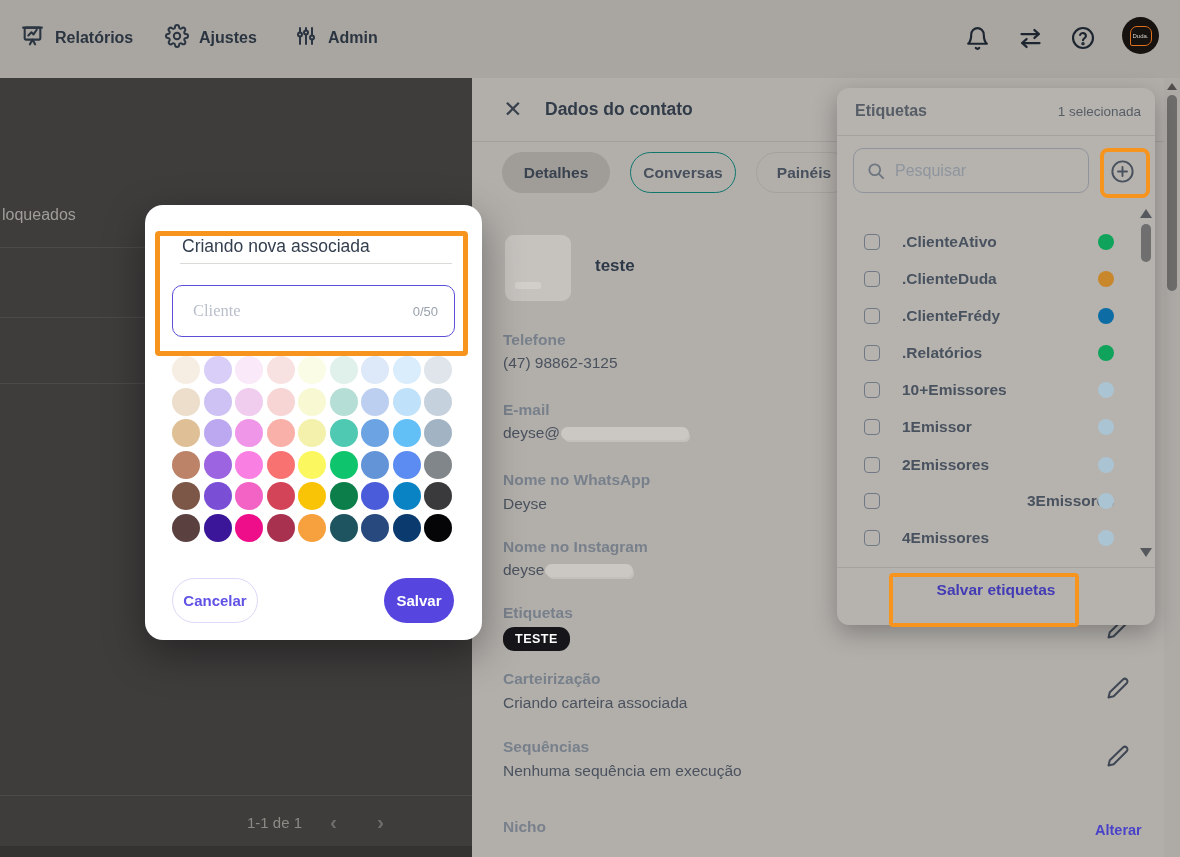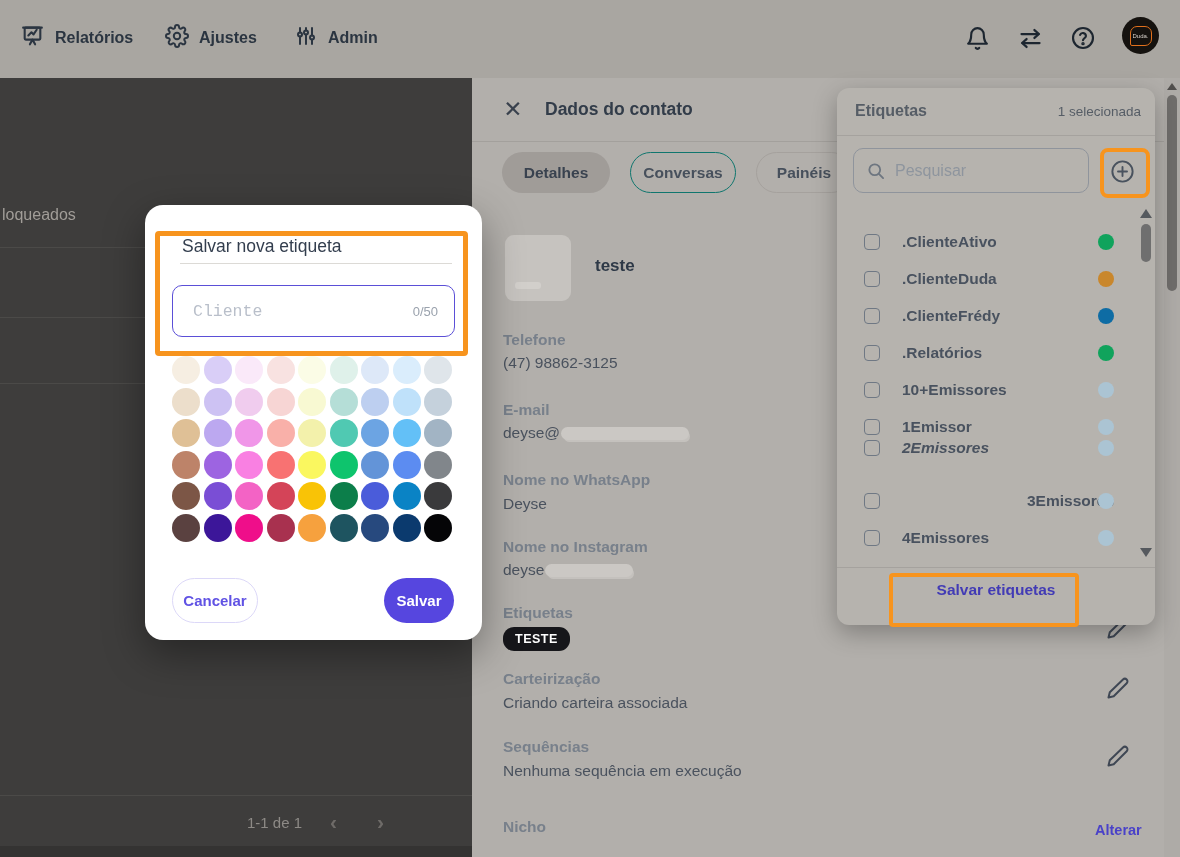--- a/index.html
+++ b/index.html
@@ -81,21 +81,21 @@
   #save-labels-btn { left:0; top:493px; width:318px; text-align:center; font-size:15.5px; font-weight:700; color:#423bb5; cursor:pointer; }
 
   
   #modal { left:145px; top:205px; width:337px; height:435px; background:#ffffff; border-radius:18px;
            box-shadow:0 14px 40px rgba(0,0,0,.38); z-index:5; }
   #modal-title { left:37px; top:31px; font-size:17.5px; color:#333e4e; }
   #modal-title-divider { left:35px; top:58px; width:272px; height:1px; background:#dcdad6; }
   #label-name-input { left:27px; top:80px; width:283px; height:52px; border:1.6px solid #5b4fd7; border-radius:10px;
                       display:flex; align-items:center; padding:0 16px 0 20px; }
   #label-name-input input { border:none; outline:none; font-size:16.5px; color:#c2410c; width:100%;
-                            font-family:Liberation Mono, monospace; }
+                            font-family:Liberation Serif, serif; }
   #label-name-input input::placeholder { color:#b9bfca; }
   #char-counter { font-size:13px; color:#9aa2ad; white-space:nowrap; }
   #palette-grid { left:27px; top:151px; display:grid; grid-template-columns:repeat(9,28px); grid-auto-rows:28px; gap:3.5px; }
   .swatch { width:28px; height:28px; border-radius:50%; cursor:pointer; }
   #cancel-btn { left:27px; top:373px; width:86px; height:45px; border-radius:23px; border:1.5px solid #dcd8f8;
                 background:#ffffff; color:#6052e4; font-size:15px; font-weight:600; display:flex; align-items:center; justify-content:center; cursor:pointer; }
   #save-btn { left:239px; top:373px; width:70px; height:45px; border-radius:23px; background:#5646df;
               color:#ffffff; font-size:15px; font-weight:700; display:flex; align-items:center; justify-content:center; cursor:pointer; }
 
   
@@ -297,21 +297,21 @@
       <div class="label-row" style="top: 173px;">
         <span class="label-check"></span>
         <span class="label-name">10+Emissores</span>
         <span class="label-dot" style="background: rgb(171, 196, 211);"></span>
       </div>
       <div class="label-row" style="top: 210px;">
         <span class="label-check"></span>
         <span class="label-name">1Emissor</span>
         <span class="label-dot" style="background: rgb(171, 196, 211);"></span>
       </div>
-      <div class="label-row" style="top: 231px; font-style: italic;">
+      <div class="label-row" style="top: 248px;">
         <span class="label-check"></span>
         <span class="label-name">2Emissores</span>
         <span class="label-dot" style="background: rgb(171, 196, 211);"></span>
       </div>
       <div class="label-row" style="top: 284px; justify-content: space-between;">
         <span class="label-check"></span>
         <span class="label-name">3Emissores</span>
         <span class="label-dot" style="background: rgb(171, 196, 211);"></span>
       </div>
       <div class="label-row" style="top: 321px;">
@@ -323,21 +323,21 @@
 
   <div id="panel-scroll-up" class="abs"></div>
   <div id="panel-scroll-thumb" class="abs"></div>
   <div id="panel-scroll-down" class="abs"></div>
 
   <div id="labels-footer-divider" class="abs"></div>
   <div id="save-labels-btn" class="abs">Salvar etiquetas</div>
 </div>
 
 <div id="modal" class="abs">
-  <div id="modal-title" class="abs">Salvar nova etiqueta</div>
+  <div id="modal-title" class="abs">Criando nova associada</div>
   <div id="modal-title-divider" class="abs"></div>
 
   <div id="label-name-input" class="abs">
     <input type="text" placeholder="Cliente" style="">
     <span id="char-counter">0/50</span>
   </div>
 
   <div id="palette-grid" class="abs">
       <div class="swatch" style="background: rgb(246, 238, 226);"></div>
       <div class="swatch" style="background: rgb(217, 206, 247);"></div>

